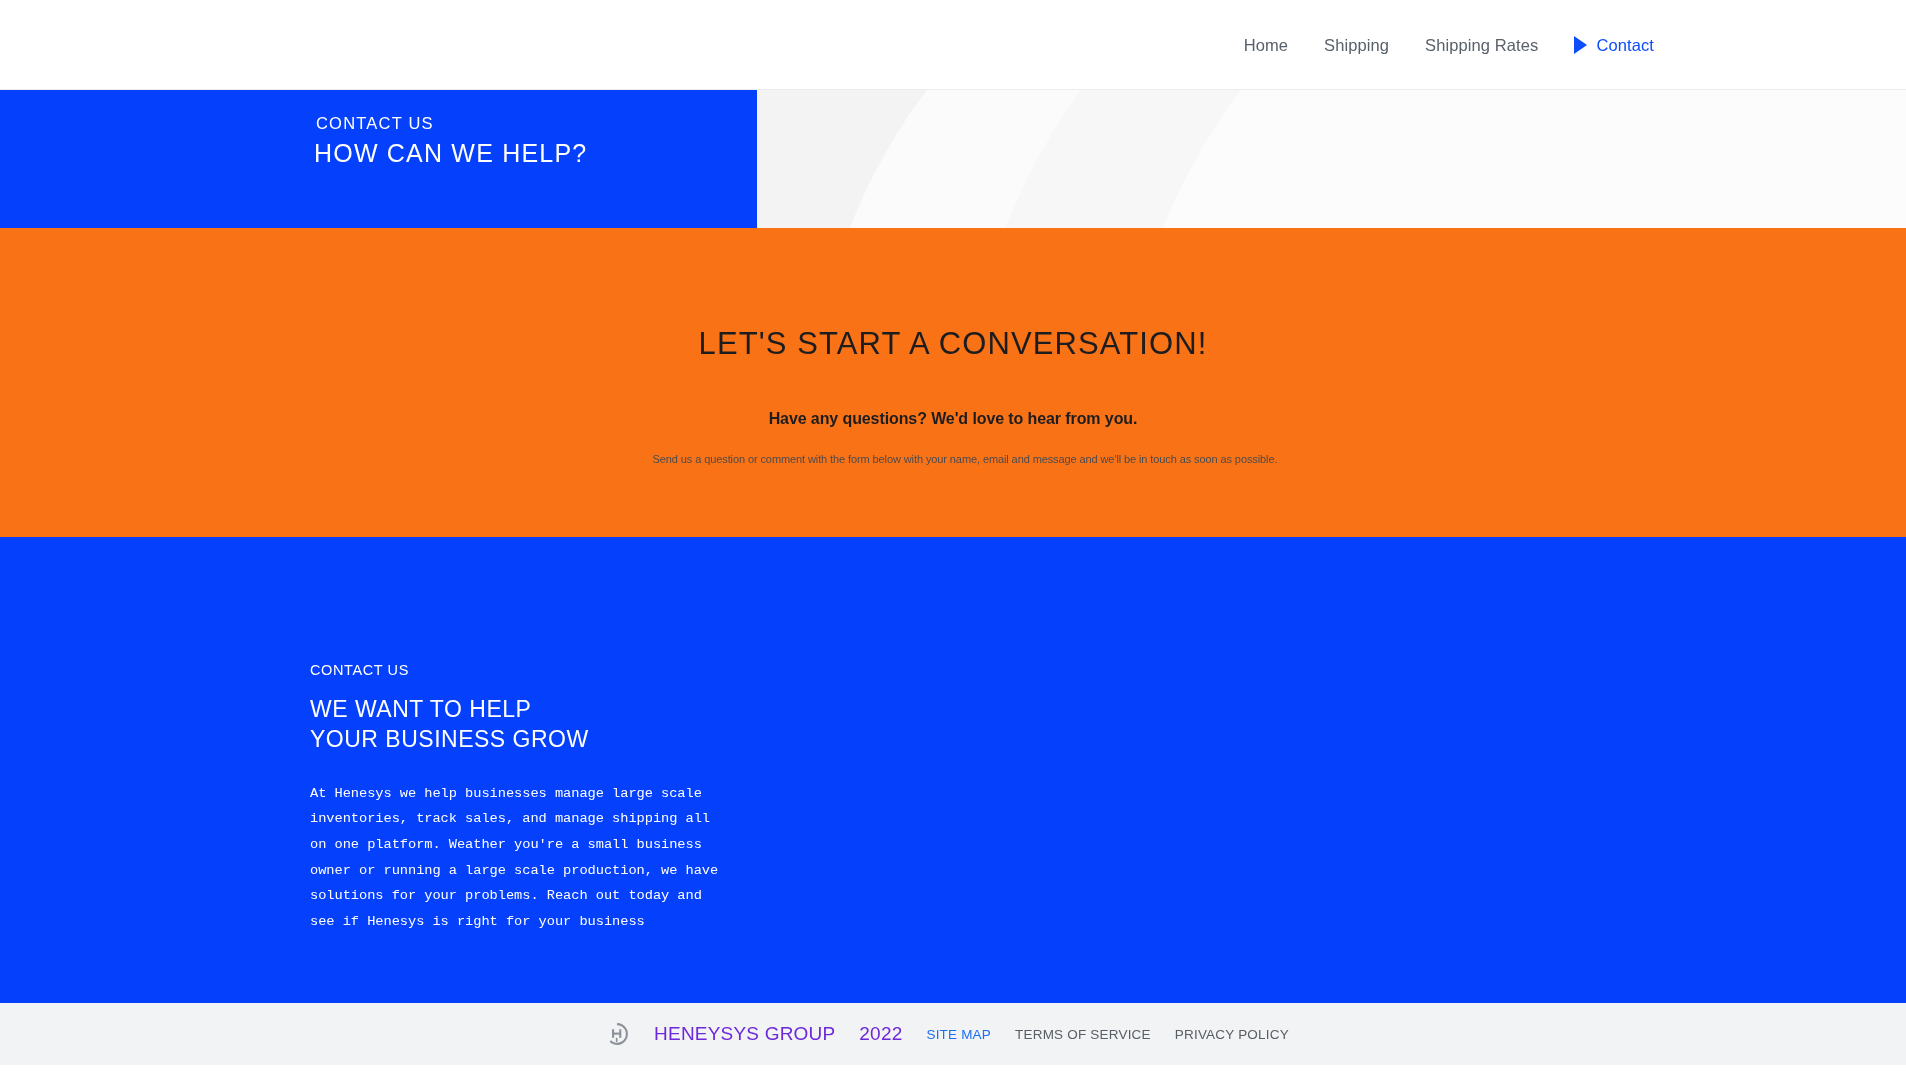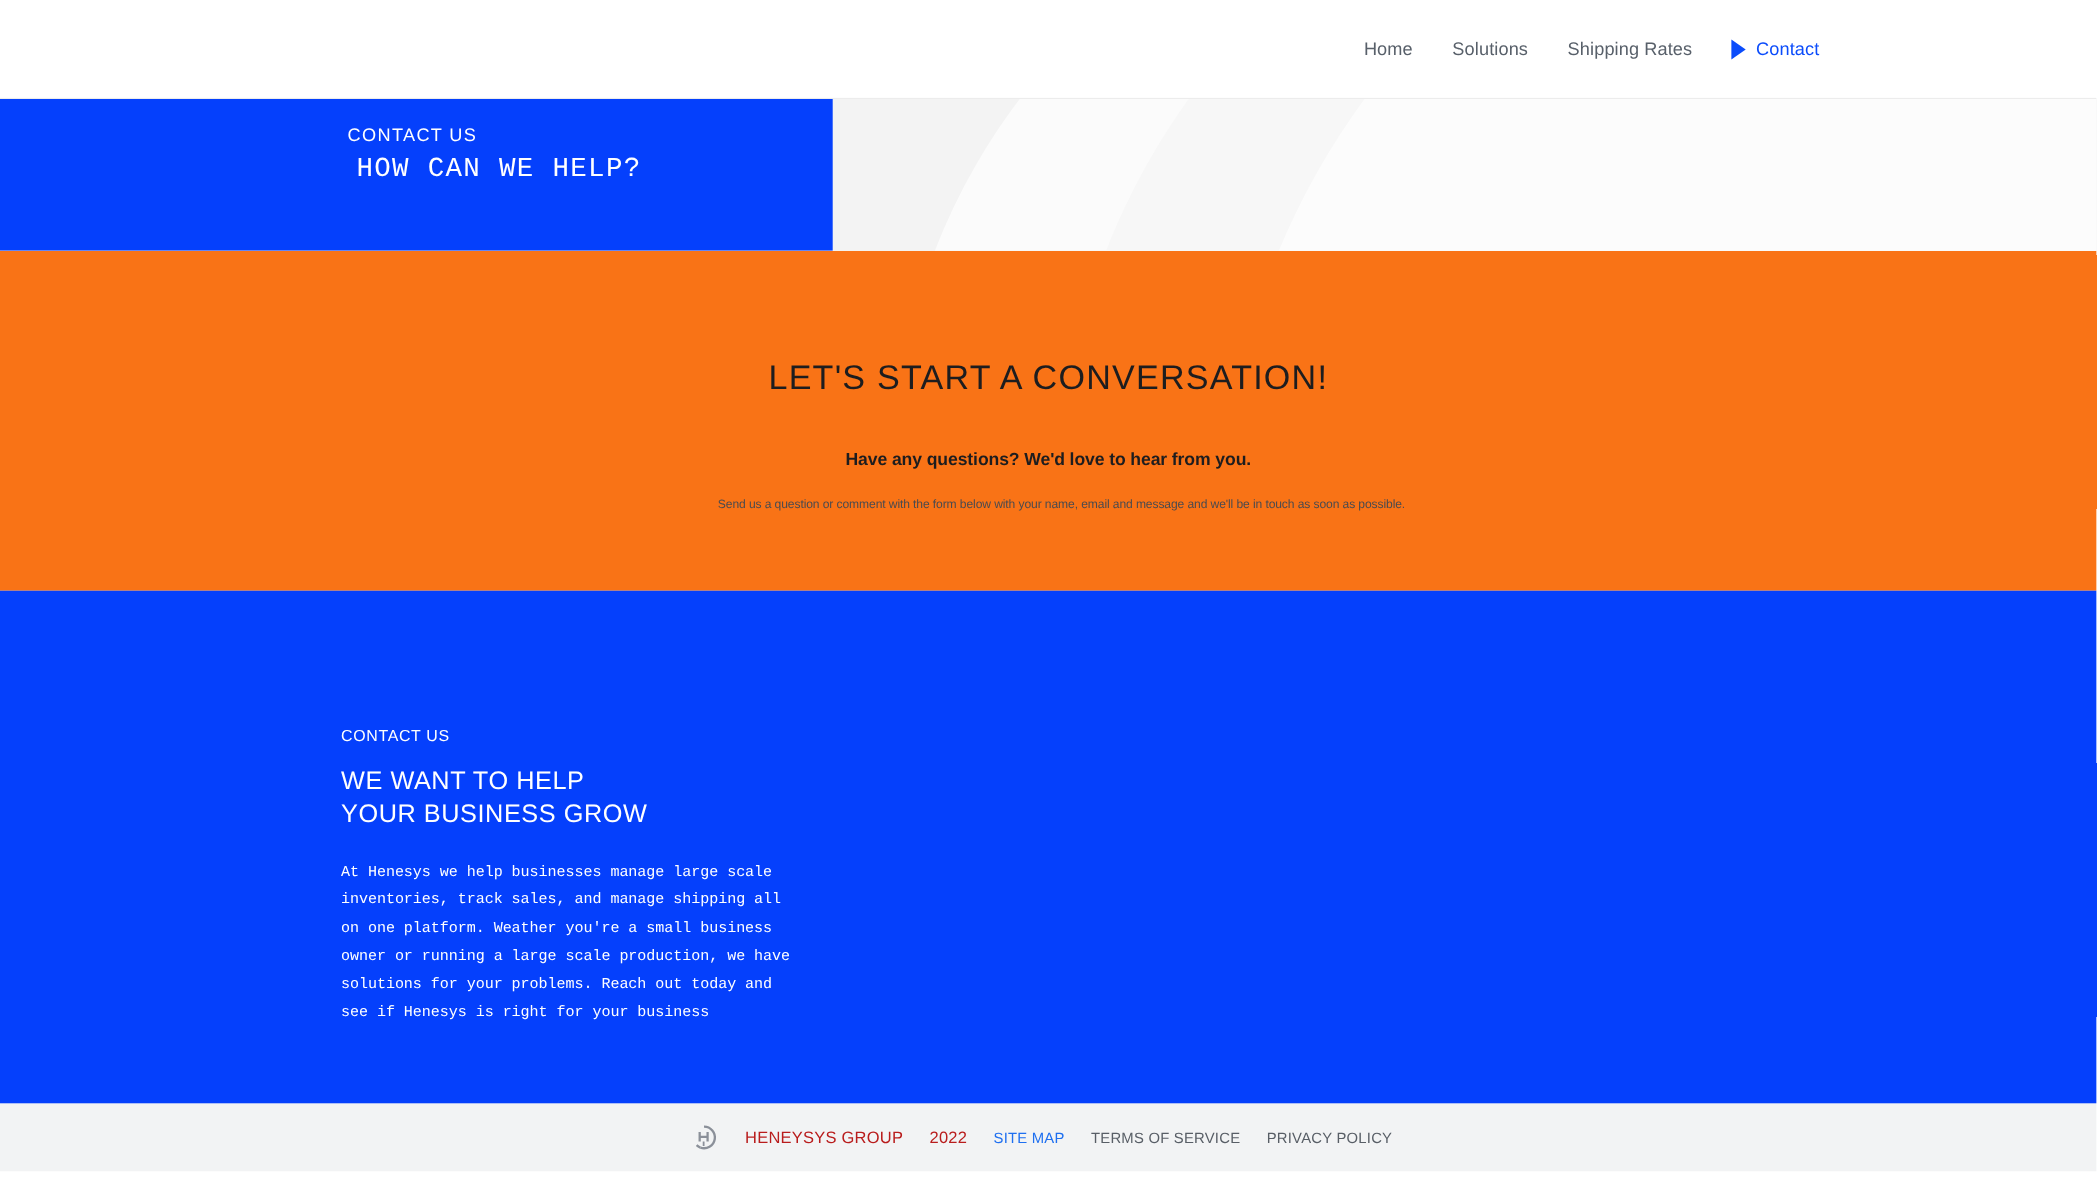--- a/index.html
+++ b/index.html
@@ -86,26 +86,25 @@
   .hero-eyebrow {
     position: absolute;
     left: 316px; top: 24px;
     color: #ffffff;
     font-size: 16.5px;
     letter-spacing: 1.2px;
     font-weight: 400;
   }
   .hero-title {
     position: absolute;
-    left: 324px; top: 49px;
+    left: 314px; top: 49px;
     color: #ffffff;
     font-size: 25px;
     letter-spacing: 1.2px;
     font-weight: 400;
-    font-family: Liberation Mono, monospace;
   }
 
   
   .intro {
     background: #f97316;
     padding: 98px 0 72px;
     text-align: center;
   }
   .intro-title {
     font-size: 31px;
@@ -173,22 +172,22 @@
   .site-footer {
     background: #f2f3f4;
     height: 62px;
     display: flex;
     align-items: center;
     justify-content: center;
   }
   .footer-row { display: flex; align-items: center; gap: 0; }
   .footer-mark { width: 24px; height: 24px; margin-right: 13px; display: block; }
   .footer-text {
-    font-size: 15px;
-    color: #b91c1c;
+    font-size: 19px;
+    color: #6d28d9;
     letter-spacing: .2px;
     white-space: nowrap;
     padding: 0 12px;
   }
   .footer-text:first-of-type { padding-left: 0; }
   .footer-link {
     font-size: 13.5px;
     color: #585e66;
     text-decoration: none;
     letter-spacing: .2px;
@@ -198,21 +197,21 @@
   }
   .footer-link-accent { color: #1e6ff0; }
 </style>
 </head>
 <body>
 
 <header class="site-header">
 
   <nav class="main-nav">
     <a class="nav-link" href="#">Home</a>
-    <a class="nav-link" href="#">Solutions</a>
+    <a class="nav-link" href="#">Shipping</a>
     <a class="nav-link" href="#">Shipping Rates</a>
     <span class="nav-item-active">
       <span class="nav-caret"></span>
       <a class="nav-link nav-link-active" href="#">Contact</a>
     </span>
   </nav>
 </header>
 
 <section class="hero">
   <svg class="hero-arcs" viewBox="0 0 1906 138" preserveAspectRatio="none">

